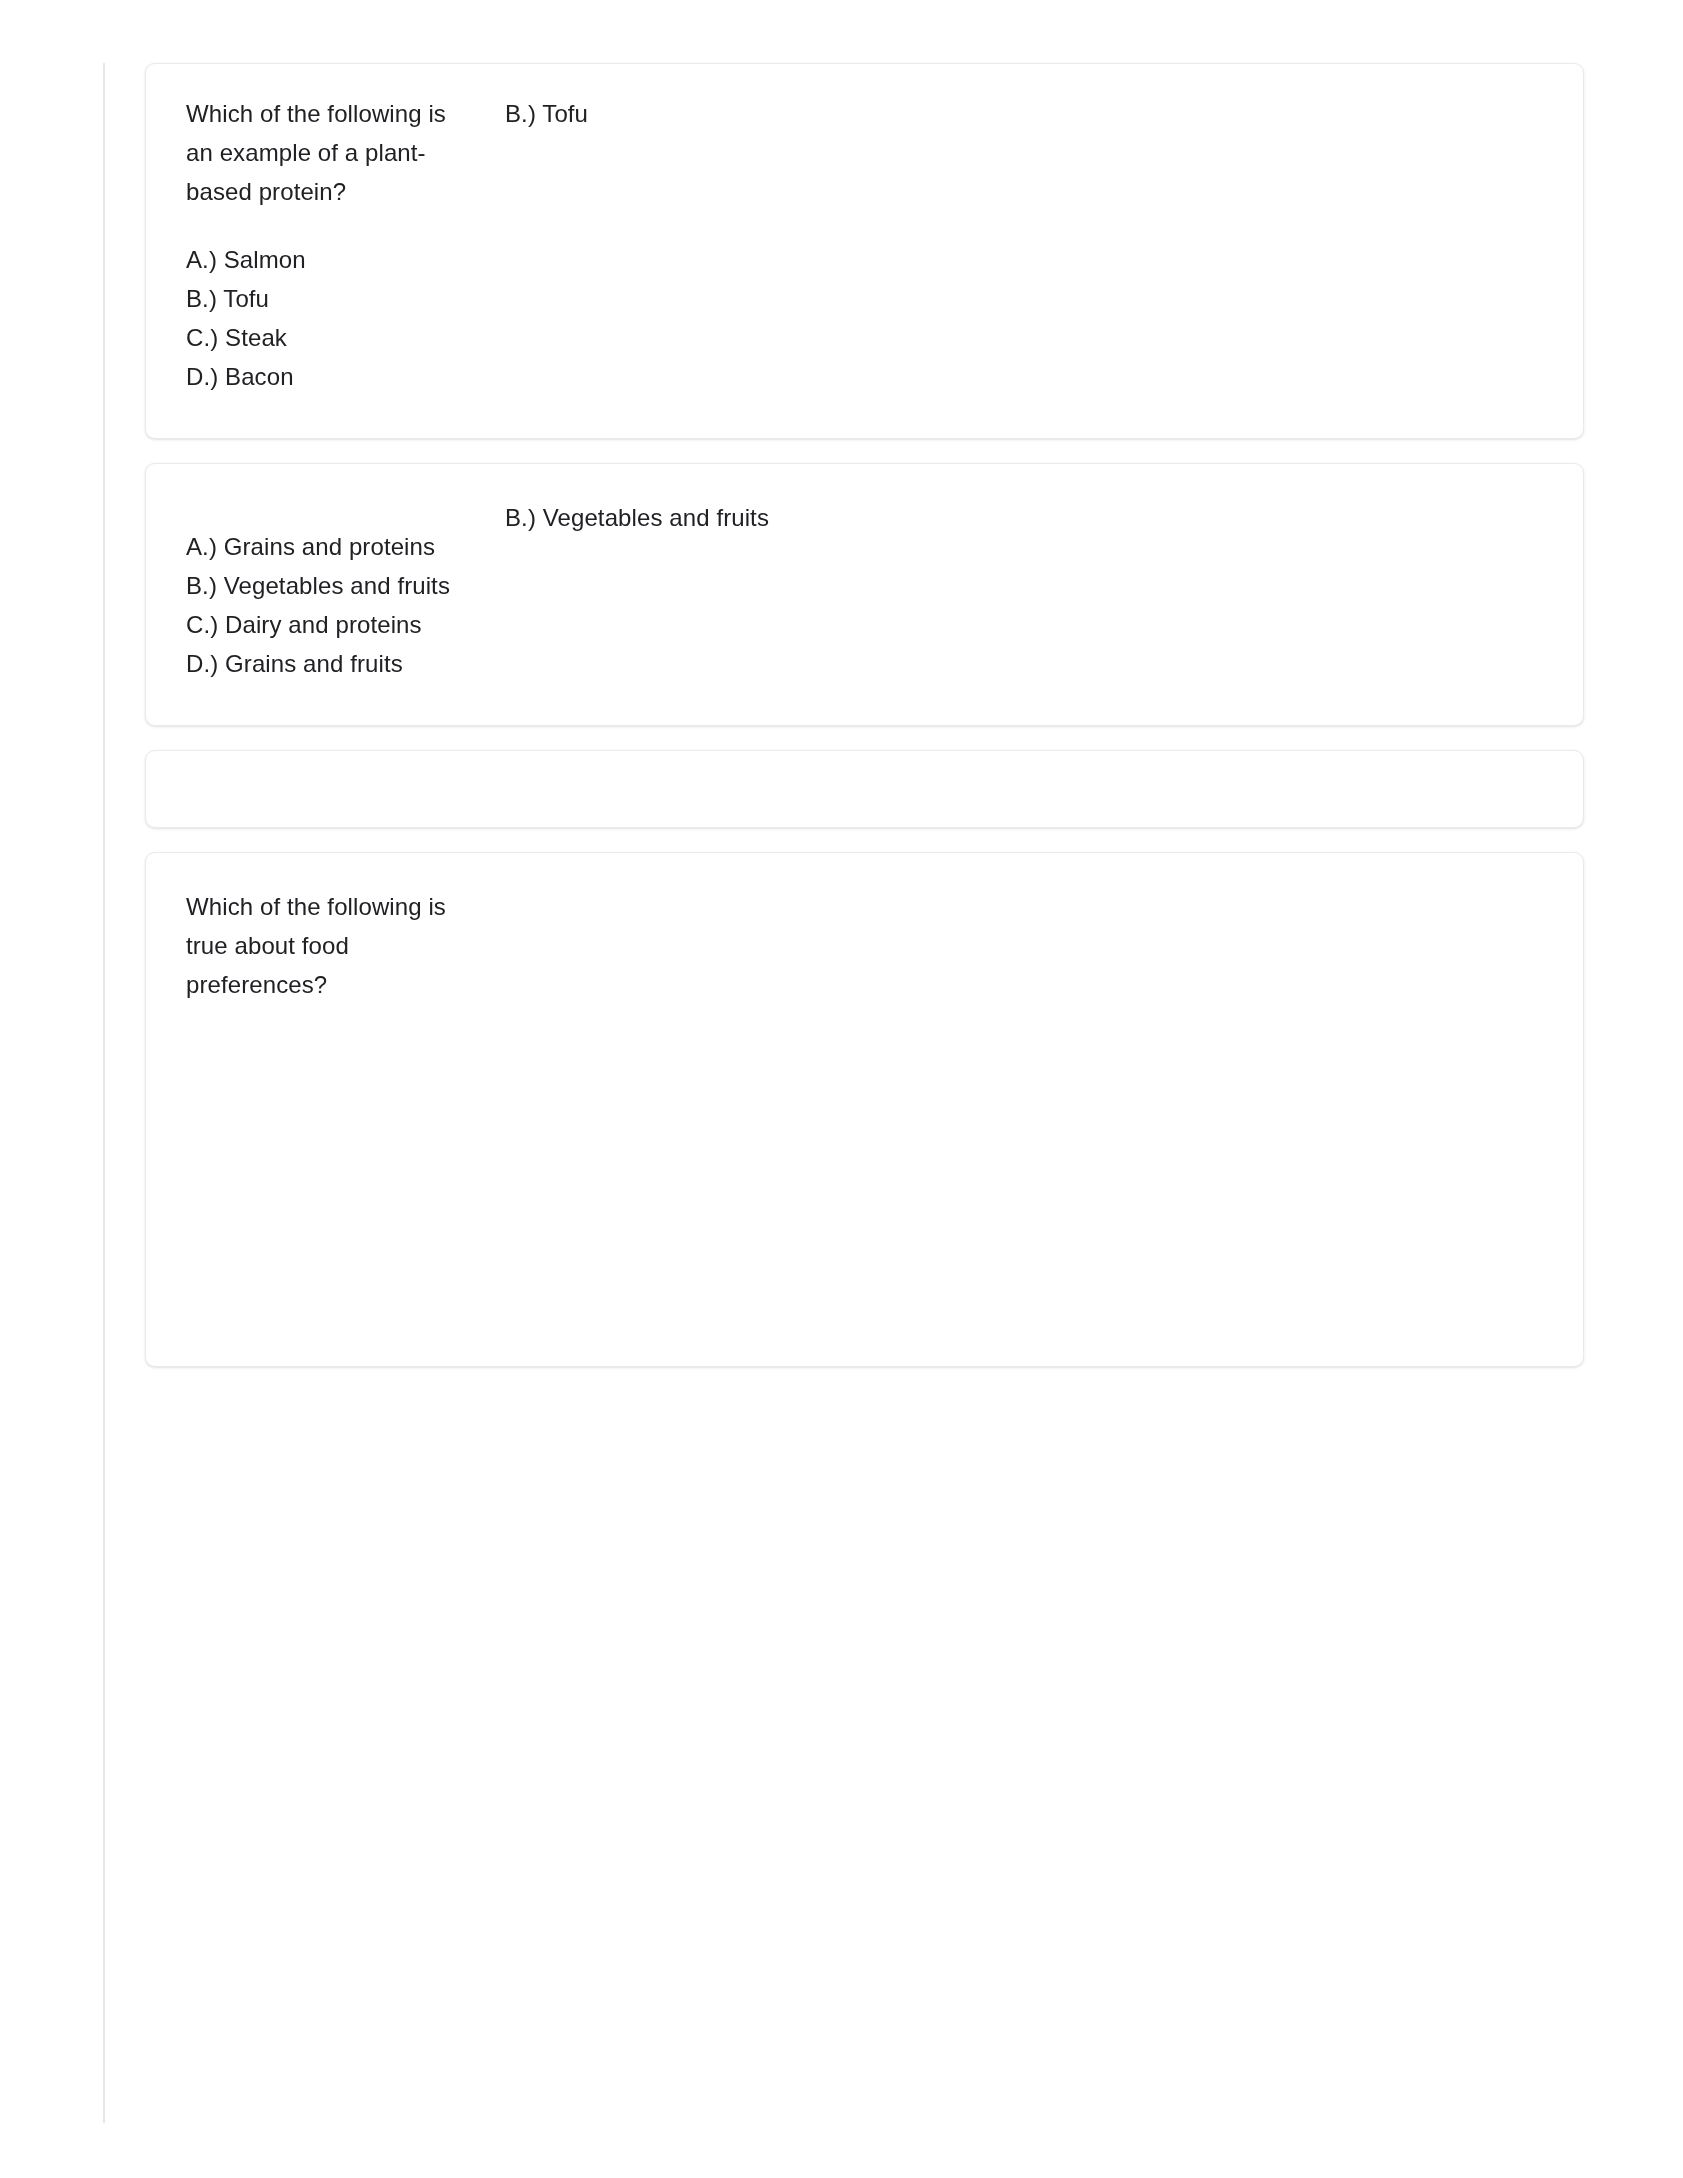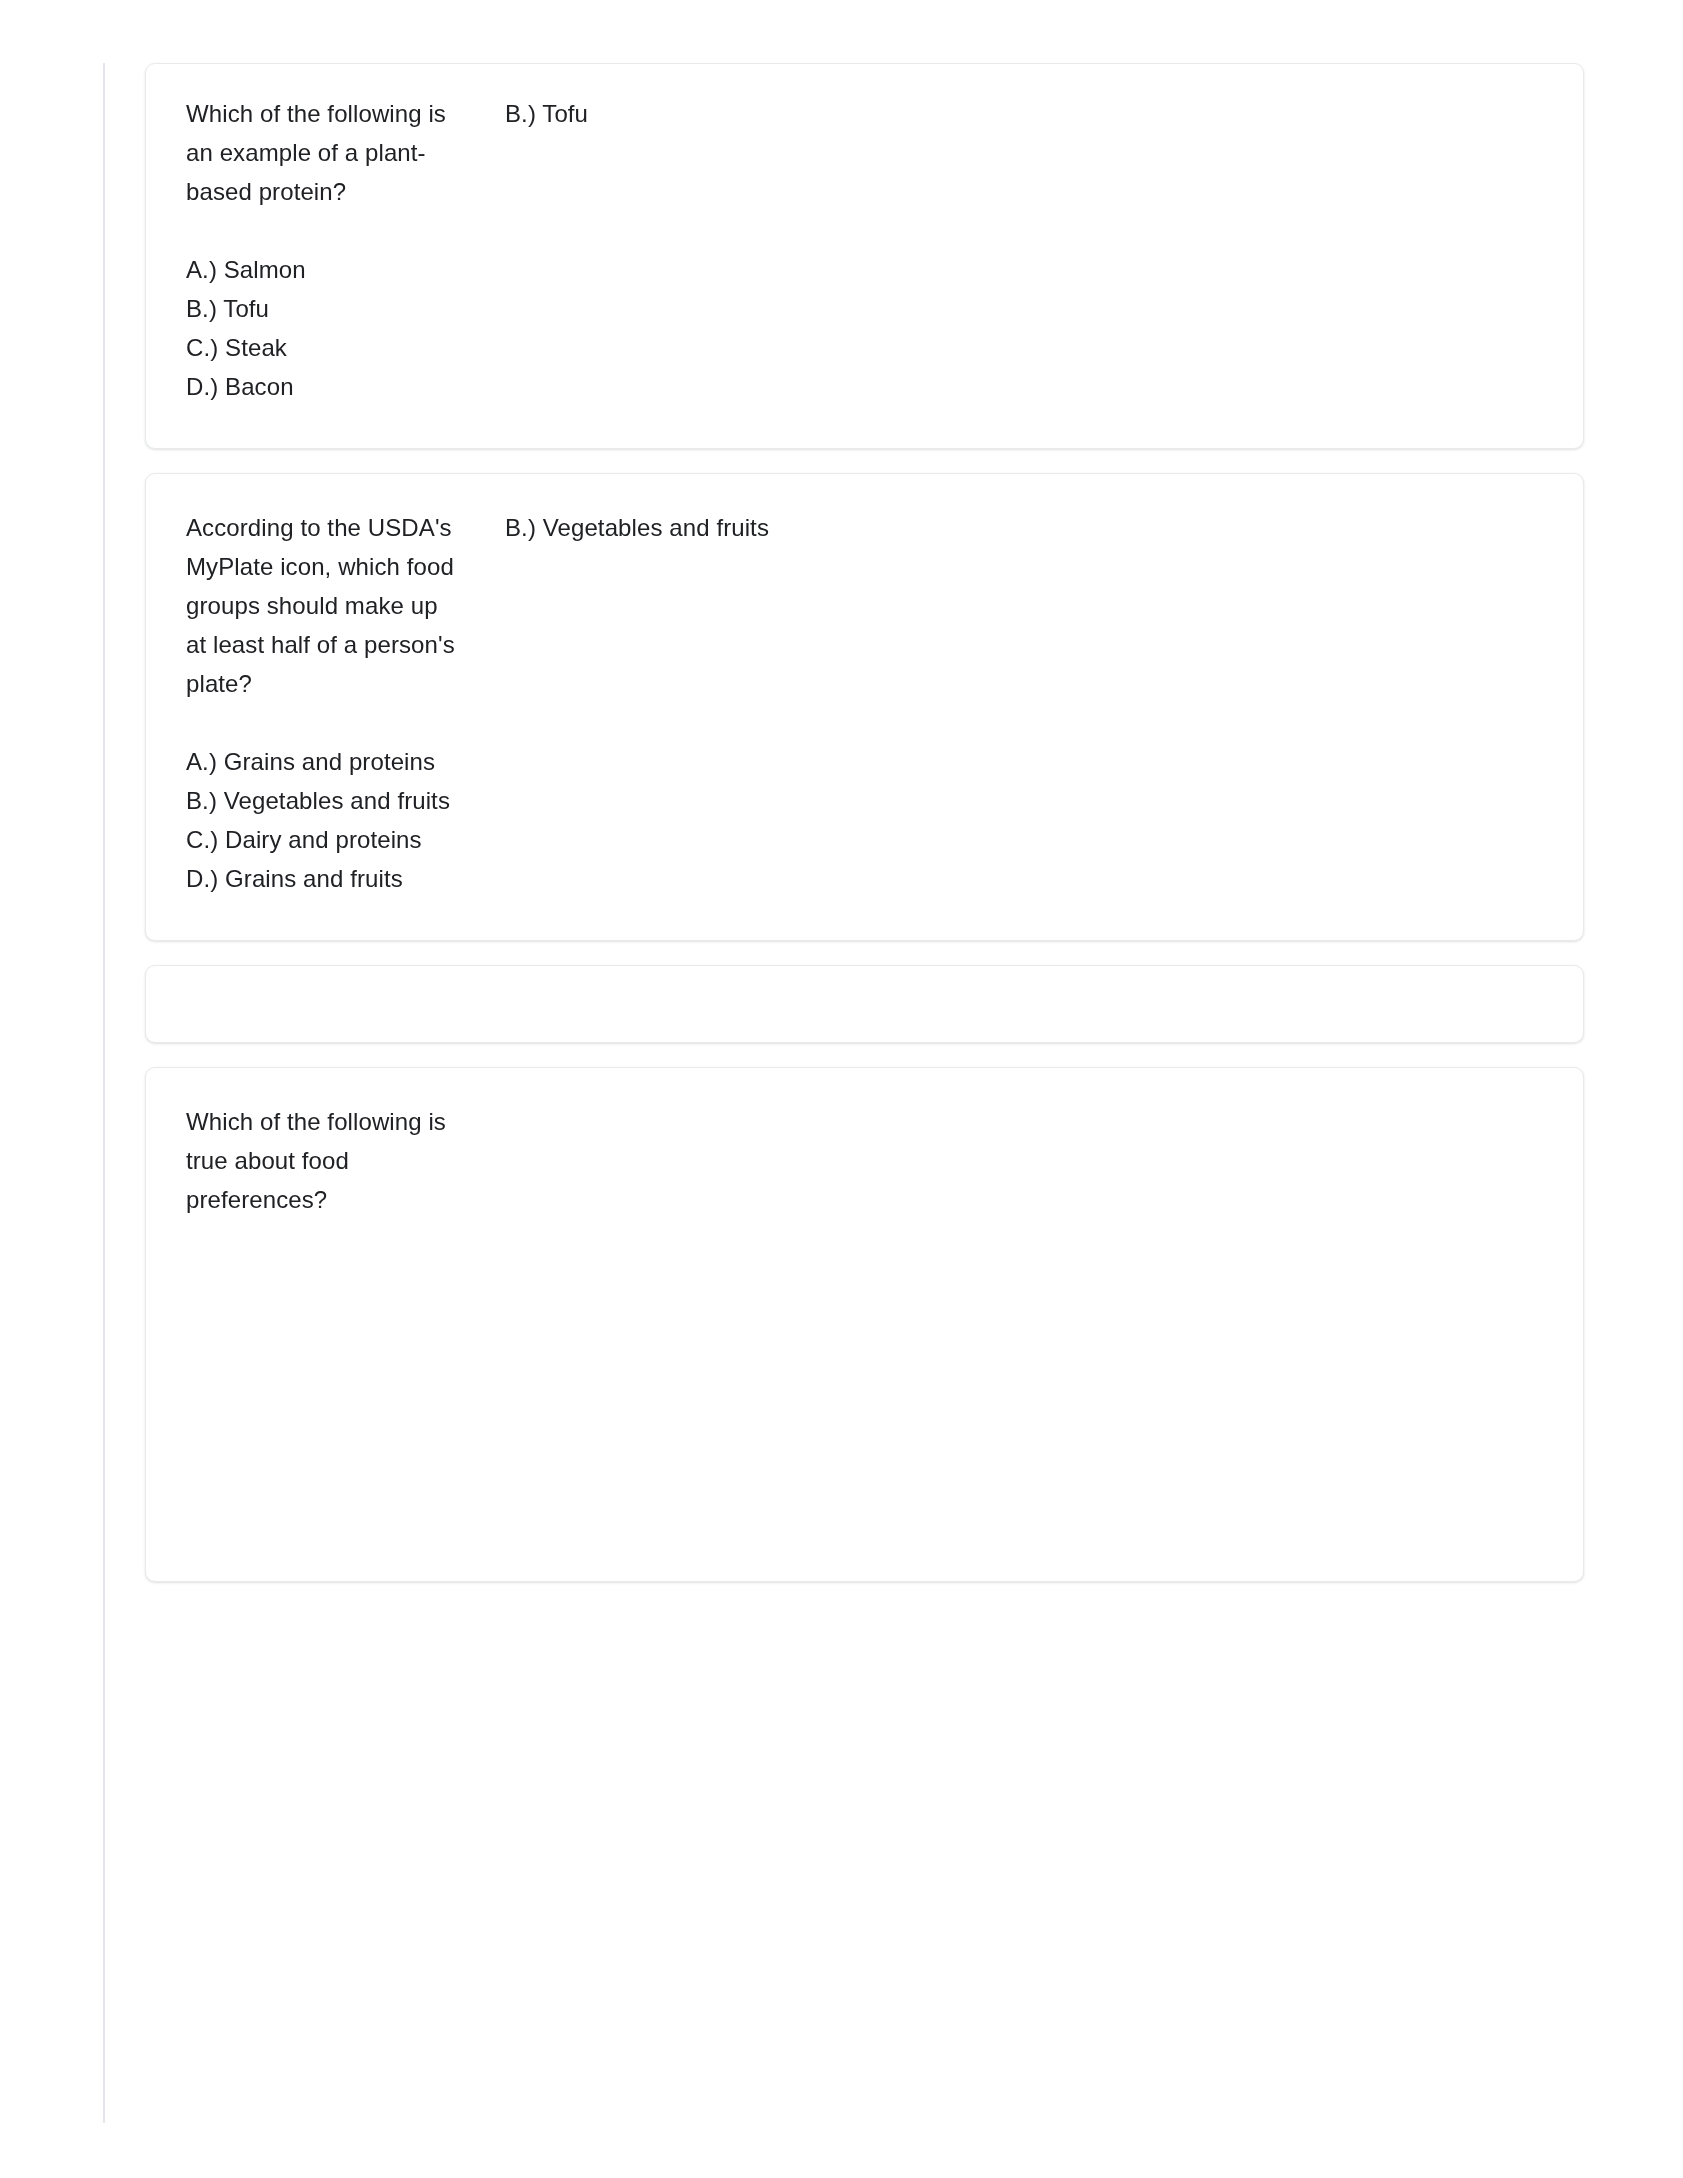--- a/index.html
+++ b/index.html
@@ -77,21 +77,21 @@
     white-space: pre-wrap;
     font-weight: 400;
     letter-spacing: 0.1px;
   }
 
   .q-options {
     font-size: 24px;
     line-height: 39px;
     color: #202124;
     white-space: pre-wrap;
-    margin-top: 39px;
+    margin-top: 29px;
     font-weight: 400;
     letter-spacing: 0.1px;
   }
 
   .a-text {
     font-size: 24px;
     line-height: 39px;
     color: #202124;
     font-weight: 400;
     letter-spacing: 0.1px;
@@ -123,25 +123,20 @@
 C.) Steak
 D.) Bacon</div>
       </div>
       <div class="a-col">
         <div class="a-text">B.) Tofu</div>
       </div>
     </div>
 
     <div class="qcard">
       <div class="q-col">
-        <div class="q-text">According to the USDA's
-MyPlate icon, which food
-groups should make up
-at least half of a person's
-plate?</div>
         <div class="q-options">A.) Grains and proteins
 B.) Vegetables and fruits
 C.) Dairy and proteins
 D.) Grains and fruits</div>
       </div>
       <div class="a-col">
         <div class="a-text">B.) Vegetables and fruits</div>
       </div>
     </div>
 

